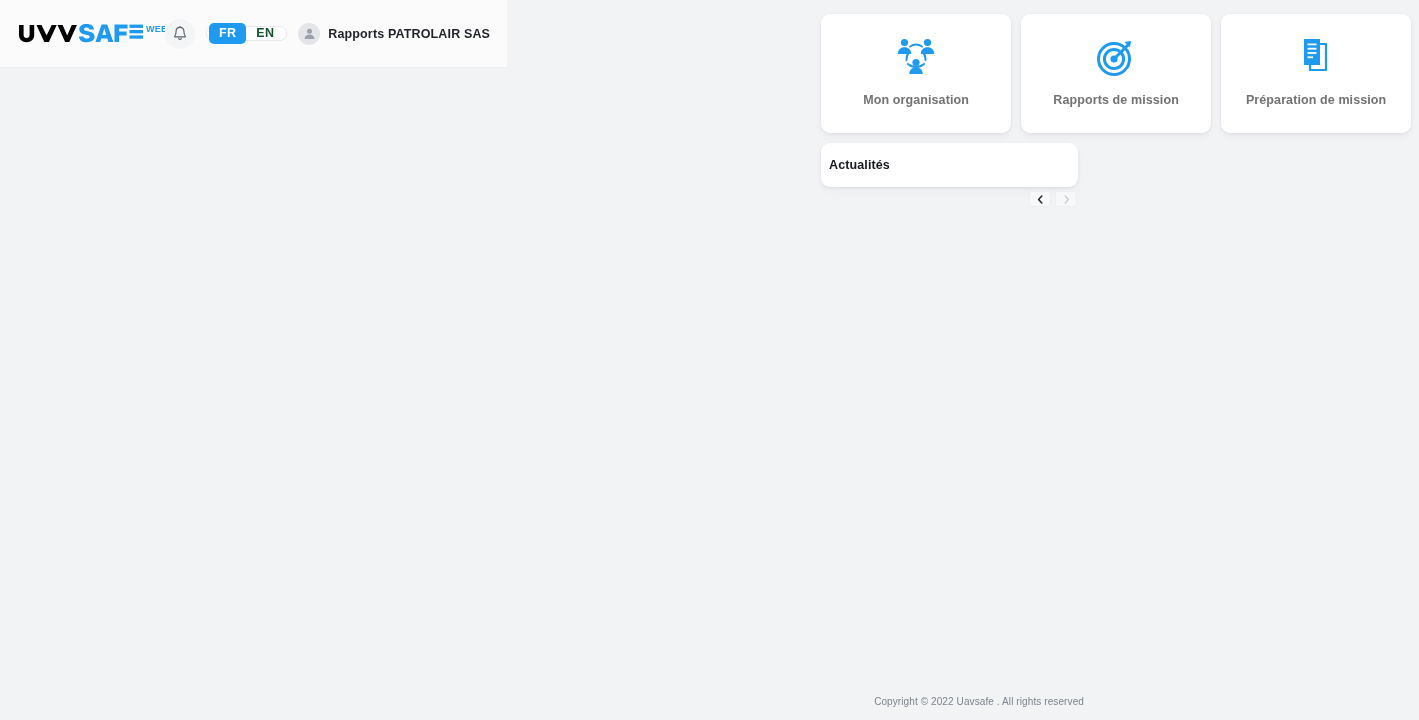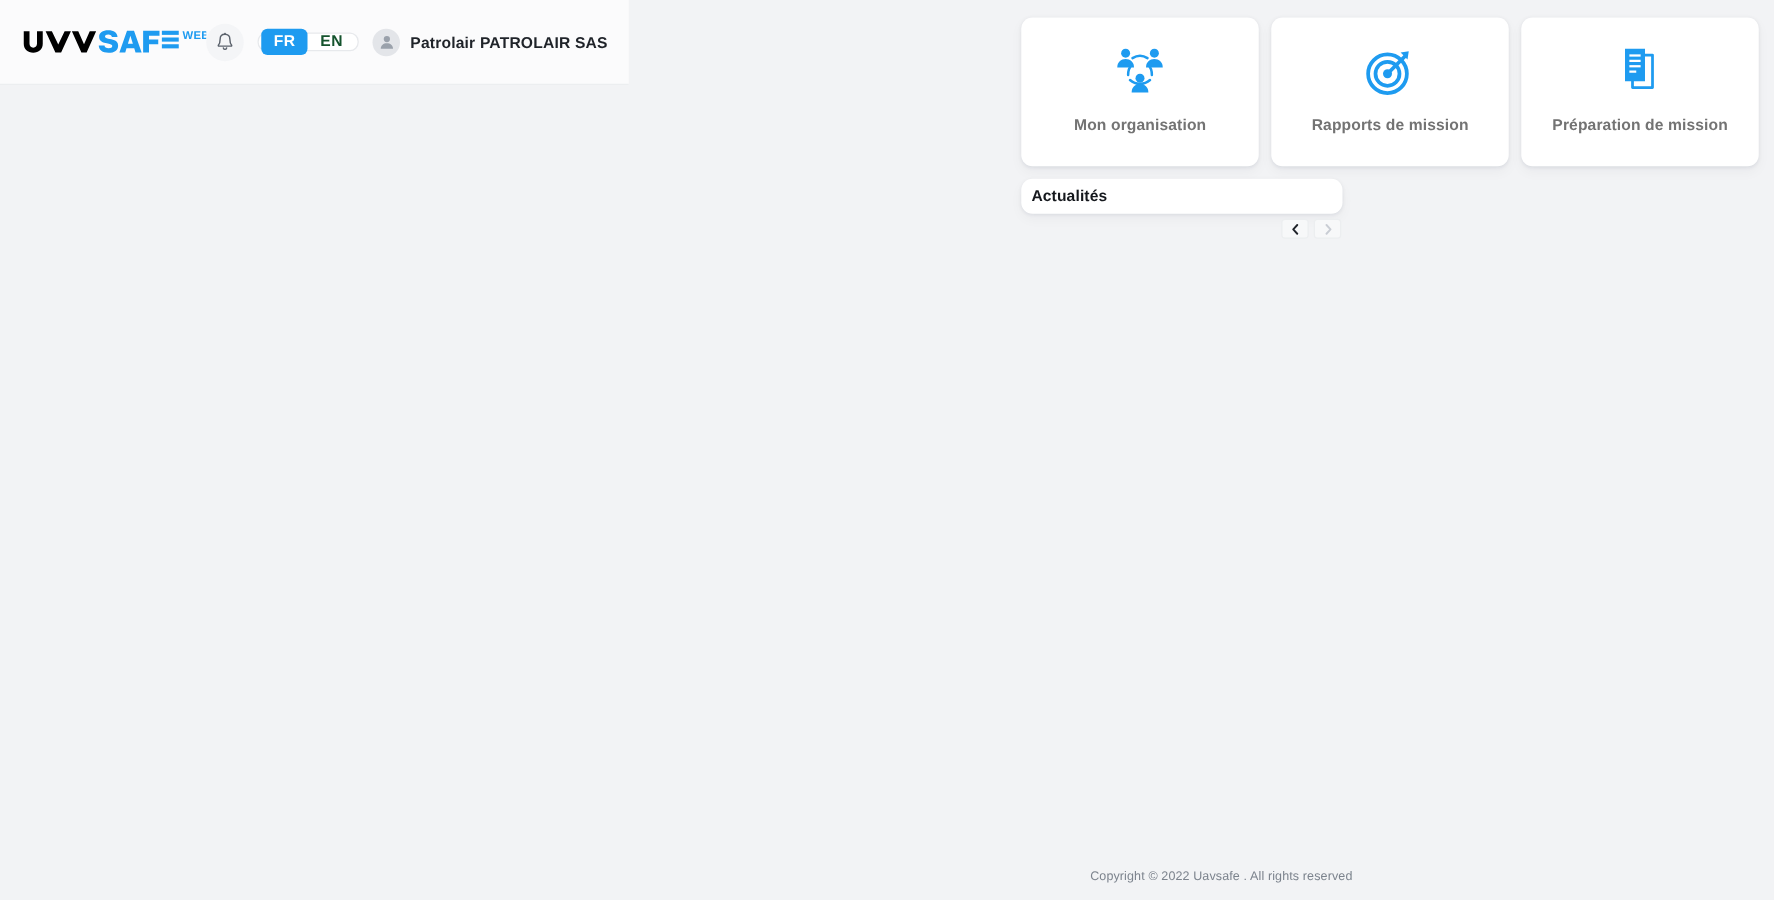--- a/index.html
+++ b/index.html
@@ -181,21 +181,21 @@
     width: 523px;
   }
 
   .panel-card {
     background: #ffffff;
     border-radius: 9px;
     box-shadow: 0 1px 3px rgba(20,30,50,.07), 0 4px 10px rgba(20,30,50,.04);
   }
 
   .panel-head {
-    height: 28px;
+    height: 44px;
     display: flex;
     align-items: center;
     padding: 0 8px;
     font-size: 12.5px;
     font-weight: bold;
     color: #15181d;
     letter-spacing: .1px;
   }
   .panel-notif .panel-head {
     border-bottom: 1px solid #f0f1f3;
@@ -294,21 +294,21 @@
         <div class="lang-opt">EN</div>
       </div>
 
       <div class="user-box">
         <div class="avatar">
           <svg width="13" height="13" viewBox="0 0 13 13">
             <circle cx="6.5" cy="4.2" r="2.5" fill="#9aa1ab"></circle>
             <path d="M1.6 12 C1.6 9.2 3.8 7.6 6.5 7.6 C9.2 7.6 11.4 9.2 11.4 12 Z" fill="#9aa1ab"></path>
           </svg>
         </div>
-        <div class="user-name">Patrolair PATROLAIR SAS</div>
+        <div class="user-name">Rapports PATROLAIR SAS</div>
       </div>
 
     </div>
   </div>
 
   <div class="main">
 
     <div class="cards-row">
 
       <div class="tile">

